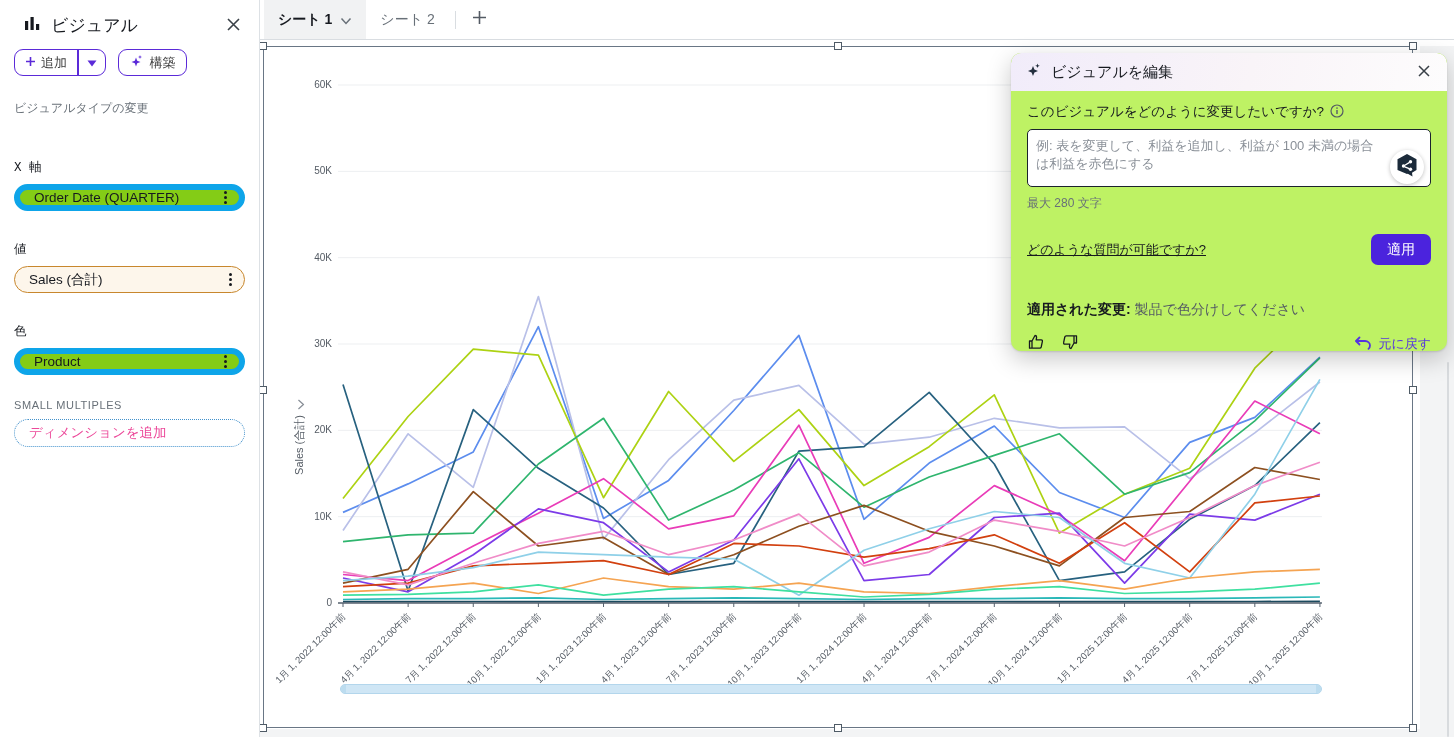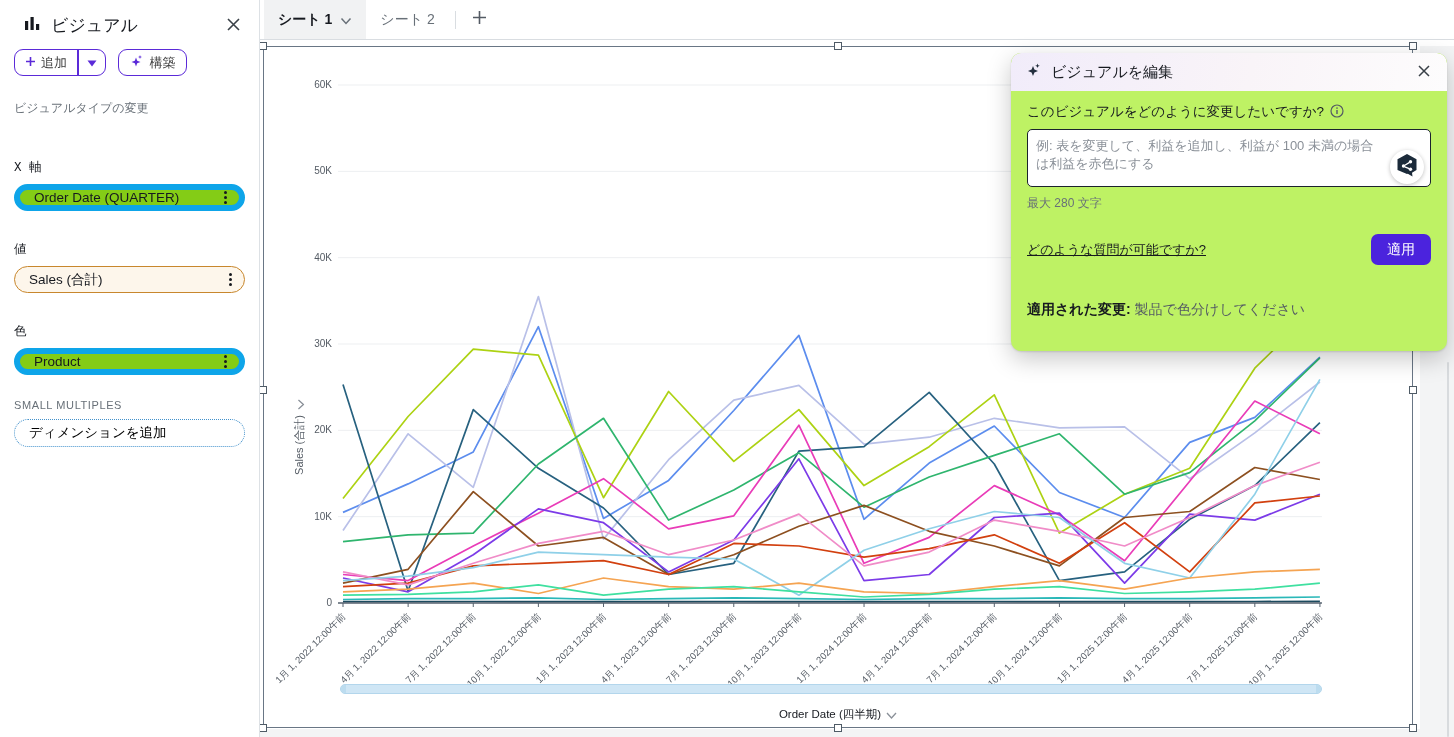--- a/index.html
+++ b/index.html
@@ -29,21 +29,21 @@
   .ob-caret { padding:0 8px; display:flex; align-items:center; }
   .sb-label { font-size:12px; color:#687078; padding:10px 14px 6px 14px; }
   .sb-label-dark { font-size:12.5px; color:#16191f; padding:18px 14px 8px 14px;font-family:Liberation Mono, monospace; }
   .vt-row { display:flex; align-items:center; padding:2px 14px; cursor:pointer; }
   .vt-box { width:40px; height:40px; border:1px solid #c9cfd6; border-radius:6px; display:flex; align-items:center; justify-content:center; background:#fff; }
   .vt-name { font-size:15px; margin-left:12px; flex:1; }
   .pill { display:flex; align-items:center; height:27px; margin:0 14px; border-radius:14px; font-size:13.5px; padding:0 10px 0 14px; cursor:pointer; }
   .pill-blue { border:6px solid #0ea5e9; background:#84cc16; }
   .pill-orange { border:1px solid #c8872d; background:#fdf6eb; }
   .pill-text { flex:1; white-space:nowrap; overflow:hidden; }
-  .pill-dotted { border:1.5px dotted #4291cc; background:#fff; color:#000000; height:28px; }
+  .pill-dotted { border:1.5px dotted #4291cc; background:#fff; color:#ec4899; height:28px; }
   .sm-label { font-size:11px; letter-spacing:.6px; color:#687078; padding:24px 14px 8px 14px; }
   .kebab { display:flex; flex-direction:column; gap:2px; padding:2px; }
   .kebab span { width:3px; height:3px; border-radius:50%; background:#16191f; }
 
   
   .tabbar { position:absolute; left:260px; top:0; width:1194px; height:40px; background:#fff; border-bottom:1px solid #d9dde1; display:flex; align-items:stretch; z-index:4; }
   .tab { display:flex; align-items:center; padding:0 14px; font-size:14px; cursor:pointer; }
   .tab-active { background:#f1f2f3; font-weight:bold; color:#16191f; margin-left:4px; }
   .tab-inactive { color:#687078; }
   .tab-divider { width:1px; height:18px; background:#d9dde1; align-self:center; margin:0 6px; }
@@ -269,28 +269,20 @@
     <span>Sales (合計)</span>
     <span>
       <svg width="11" height="7" viewBox="0 0 11 7">
           <path d="M1 1 L5.5 6 L10 1" stroke="#8a9098" stroke-width="1.3" fill="none"></path>
         </svg>
     </span>
   </div>
 
   <div class="hscroll"></div>
 
-  <div class="x-axis-title">
-    <span>Order Date (四半期)</span>
-    <span>
-      <svg width="11" height="7" viewBox="0 0 11 7">
-          <path d="M1 1 L5.5 6 L10 1" stroke="#8a9098" stroke-width="1.3" fill="none"></path>
-        </svg>
-    </span>
-  </div>
 </div>
 
 <div class="handle" style="left:259px; top:42px;"></div>
 <div class="handle" style="left:834px; top:42px;"></div>
 <div class="handle" style="left:1409px; top:42px;"></div>
 <div class="handle" style="left:259px; top:386px;"></div>
 <div class="handle" style="left:1409px; top:386px;"></div>
 <div class="handle" style="left:259px; top:724px;"></div>
 <div class="handle" style="left:834px; top:724px;"></div>
 <div class="handle" style="left:1409px; top:724px;"></div>
@@ -339,14 +331,37 @@
     </div>
     <div class="dlg-max">最大 280 文字</div>
     <div class="dlg-row">
       <span class="dlg-link">どのような質問が可能ですか?</span>
       <button class="apply-btn">適用</button>
     </div>
     <div class="applied-row">
       <span class="applied-label">適用された変更:</span>
       <span class="applied-text">製品で色分けしてください</span>
     </div>
+    <div class="feedback-row">
+      <span class="thumbs">
+        <span>
+          <svg width="18" height="18" viewBox="0 0 18 18">
+              <path d="M5 8 L8 2.5 C8.8 2.5 9.6 3.2 9.6 4.2 L9.2 6.8 L14.2 6.8 C15 6.8 15.6 7.5 15.4 8.3 L14.2 14 C14 14.8 13.5 15.2 12.8 15.2 L5 15.2 Z M5 8 L2.5 8 L2.5 15.2 L5 15.2" stroke="#16191f" stroke-width="1.3" fill="none" stroke-linejoin="round"></path>
+            </svg>
+        </span>
+        <span>
+          <svg width="18" height="18" viewBox="0 0 18 18" style="transform:rotate(180deg)">
+              <path d="M5 8 L8 2.5 C8.8 2.5 9.6 3.2 9.6 4.2 L9.2 6.8 L14.2 6.8 C15 6.8 15.6 7.5 15.4 8.3 L14.2 14 C14 14.8 13.5 15.2 12.8 15.2 L5 15.2 Z M5 8 L2.5 8 L2.5 15.2 L5 15.2" stroke="#16191f" stroke-width="1.3" fill="none" stroke-linejoin="round"></path>
+            </svg>
+        </span>
+      </span>
+      <span class="undo-link">
+        <span>
+          <svg width="18" height="14" viewBox="0 0 18 14">
+              <path d="M5.5 1.5 L2 5 L5.5 8.5" stroke="#5533e0" stroke-width="1.8" fill="none" stroke-linecap="round" stroke-linejoin="round"></path>
+              <path d="M2.5 5 L11 5 C14 5 16 7 16 9.5 C16 11 15.4 12 14.5 12.8" stroke="#5533e0" stroke-width="1.8" fill="none" stroke-linecap="round"></path>
+            </svg>
+        </span>
+        <span>元に戻す</span>
+      </span>
+    </div>
   </div>
 </div>
 
 </body></html>

